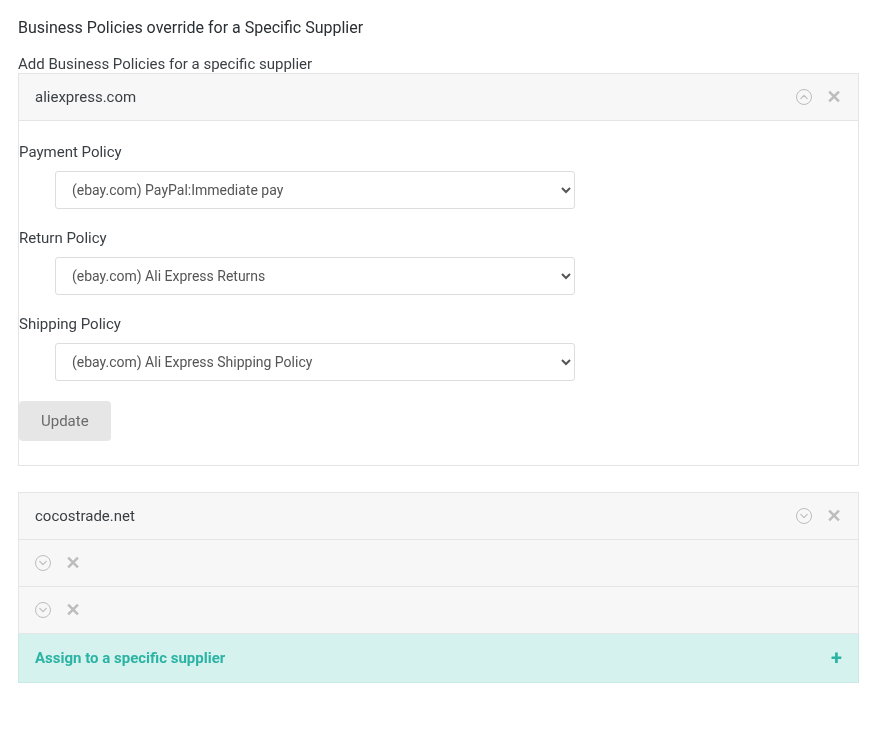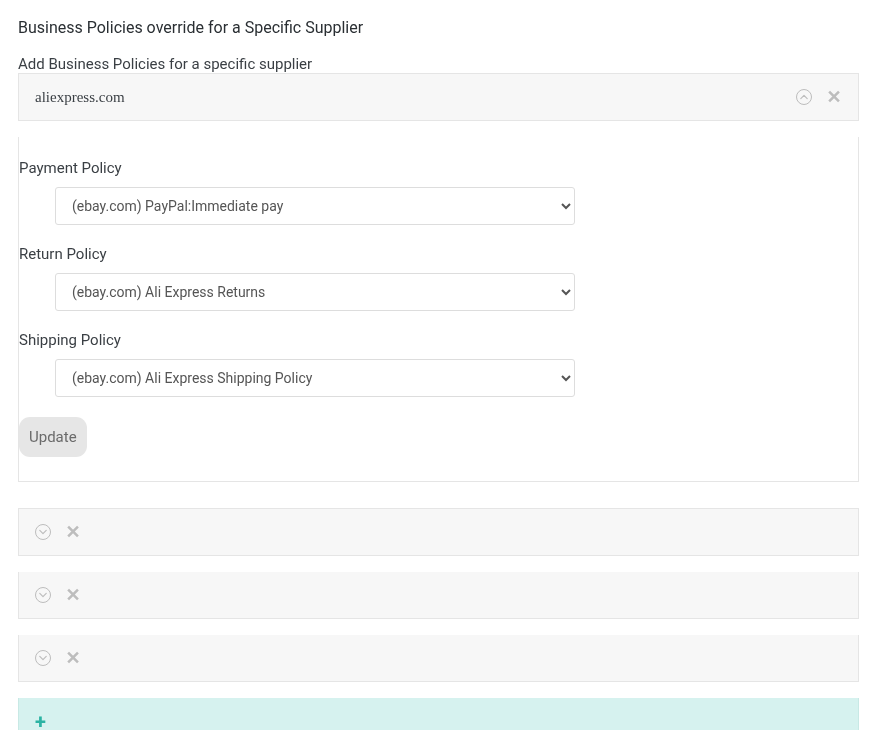--- a/index.html
+++ b/index.html
@@ -21,22 +21,21 @@
       margin-bottom: 18px;
     }
     .subtitle {
       font-size: 15px;
       color: #3a3f44;
       margin-bottom: 0;
     }
     .accordion-item {
       border: 1px solid #e5e5e5;
       background: #f7f7f7;
-      margin-bottom: 16px;
-      font-family: Liberation Serif, serif;
+      margin-bottom: 0;
     }
     .accordion-item + .accordion-item {
       border-top: none;
     }
     .accordion-header {
       display: flex;
       align-items: center;
       padding: 14px 16px;
       cursor: pointer;
     }
@@ -95,23 +94,23 @@
       border-radius: 3px;
       background: #fff;
       font-family: inherit;
       margin-left: 36px;
     }
     .btn-update {
       background: #e6e6e6;
       border: none;
       color: #6b6b6b;
       font-size: 15px;
-      padding: 11px 10px;
-      cursor: pointer;
-      border-radius: 11px;
+      padding: 11px 22px;
+      cursor: pointer;
+      border-radius: 4px;
       font-family: inherit;
     }
     .spacer {
       height: 26px;
     }
     .assign-row {
       background: #d6f2ef;
       border: 1px solid #c8e9e5;
       border-top: none;
       display: flex;
@@ -172,20 +171,21 @@
     </select>
   </div>
 
   <button class="btn-update">Update</button>
 </div>
 
 <div class="spacer"></div>
 
 <div class="accordion-item">
   <div class="accordion-header">
+    <span class="accordion-label">cocostrade.net</span>
     <span class="icon-circle">
       <svg viewBox="0 0 10 10">
           <path d="M1 3 L5 7 L9 3" stroke="currentColor" stroke-width="1.5" fill="none" stroke-linecap="round" stroke-linejoin="round"></path>
         </svg>
     </span>
     <span class="icon-close">✕</span>
   </div>
 </div>
 
 <div class="accordion-item">
@@ -204,14 +204,15 @@
     <span class="icon-circle">
       <svg viewBox="0 0 10 10">
           <path d="M1 3 L5 7 L9 3" stroke="currentColor" stroke-width="1.5" fill="none" stroke-linecap="round" stroke-linejoin="round"></path>
         </svg>
     </span>
     <span class="icon-close">✕</span>
   </div>
 </div>
 
 <div class="assign-row">
+  <span class="assign-label">Assign to a specific supplier</span>
   <span class="plus-icon">+</span>
 </div>
 
 </body></html>

